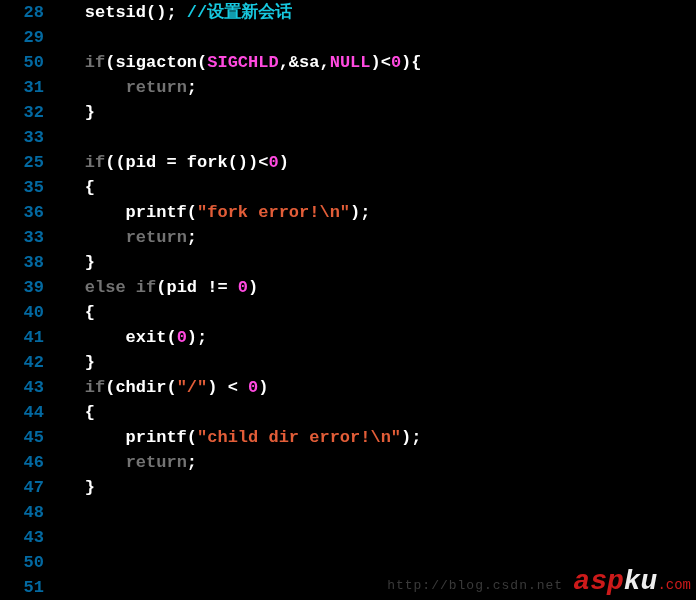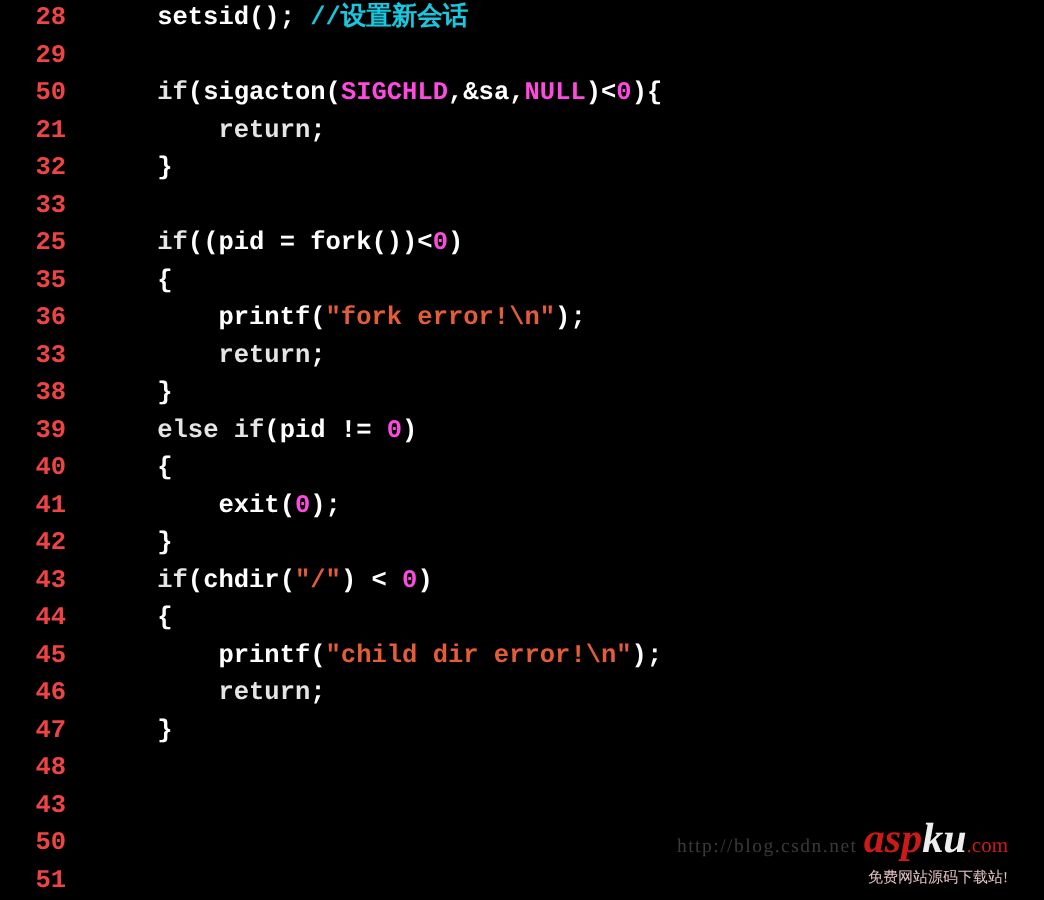--- a/index.html
+++ b/index.html
@@ -1,46 +1,46 @@
 <!DOCTYPE html>
 <html><head>
 <meta charset="utf-8">
 <style>
   html,body{margin:0;padding:0;width:696px;height:600px;background:#000;overflow:hidden}
   body{font-family:"Consolas","Monaco","Courier New",monospace;font-size:17px;line-height:25px;font-weight:bold;position:relative}
   .editor{position:relative;width:696px;height:600px}
   .gutter{position:absolute;left:0;top:0;width:52px;height:100%;text-align:right;padding-right:8px;box-sizing:border-box}
-  .gutter div{color:#ef4444;height:25px}
-  .code{position:absolute;left:64px;top:0;right:0}
+  .gutter div{color:#0369a1;height:25px}
+  .code{position:absolute;left:44px;top:0;right:0}
   .code div.row{white-space:pre;height:25px;color:#fff}
   .row.hl{border-bottom:1px solid #888}
   .cur{background:#44ff44;color:#000}
   .c-fn{color:#fff}
-  .c-kw{color:#e5e5e5}
+  .c-kw{color:#737373}
   .c-id{color:#ff4ae0}
   .c-num{color:#ff4ae0}
   .c-str{color:#e25d38}
   .c-cmt{color:#17c9e0}
-  .watermark{position:absolute;right:24px;bottom:2px;font-family:Liberation Serif, serif;font-weight:normal}
+  .watermark{position:absolute;right:5px;bottom:2px;font-family:Liberation Mono, monospace;font-weight:normal}
   .wm-url{color:#3a3a3a;font-size:13px;letter-spacing:1px}
   .wm-logo{font-style:italic;font-weight:bold;font-size:28px;display:inline-block;vertical-align:baseline}
   .wm-logo .a{color:#cc1a1a}
   .wm-logo .pku{color:#eee}
   .wm-logo .com{color:#cc1a1a;font-size:14px;font-style:normal;font-weight:normal}
   .wm-sub{color:#e2c2c2;font-size:10px;text-align:right;margin-top:-4px}
 </style>
 </head>
 <body>
 
 <div class="editor">
   <div class="gutter" id="gutter">
       <div>28</div>
       <div>29</div>
       <div>50</div>
-      <div>21</div>
+      <div>31</div>
       <div>32</div>
       <div>33</div>
       <div>25</div>
       <div>35</div>
       <div>36</div>
       <div>33</div>
       <div>38</div>
       <div>39</div>
       <div>40</div>
       <div>41</div>
@@ -75,15 +75,14 @@
       <div class="row"><span class="c-fn">    {</span></div>
       <div class="row"><span class="c-fn">        printf(</span><span class="c-str">"child dir error!\n"</span><span class="c-fn">);</span></div>
       <div class="row"><span class="c-fn">        </span><span class="c-kw">return</span><span class="c-fn">;</span></div>
       <div class="row"><span class="c-fn">    }</span></div>
       <div class="row"><span class="c-fn"> </span></div>
     </div>
 
   <div class="watermark">
     <span class="wm-url">http://blog.csdn.net</span>
     <span class="wm-logo"><span class="a">asp</span><span class="pku">ku</span><span class="com">.com</span></span>
-    <div class="wm-sub">免费网站源码下载站!</div>
   </div>
 </div>
 
 </body></html>

